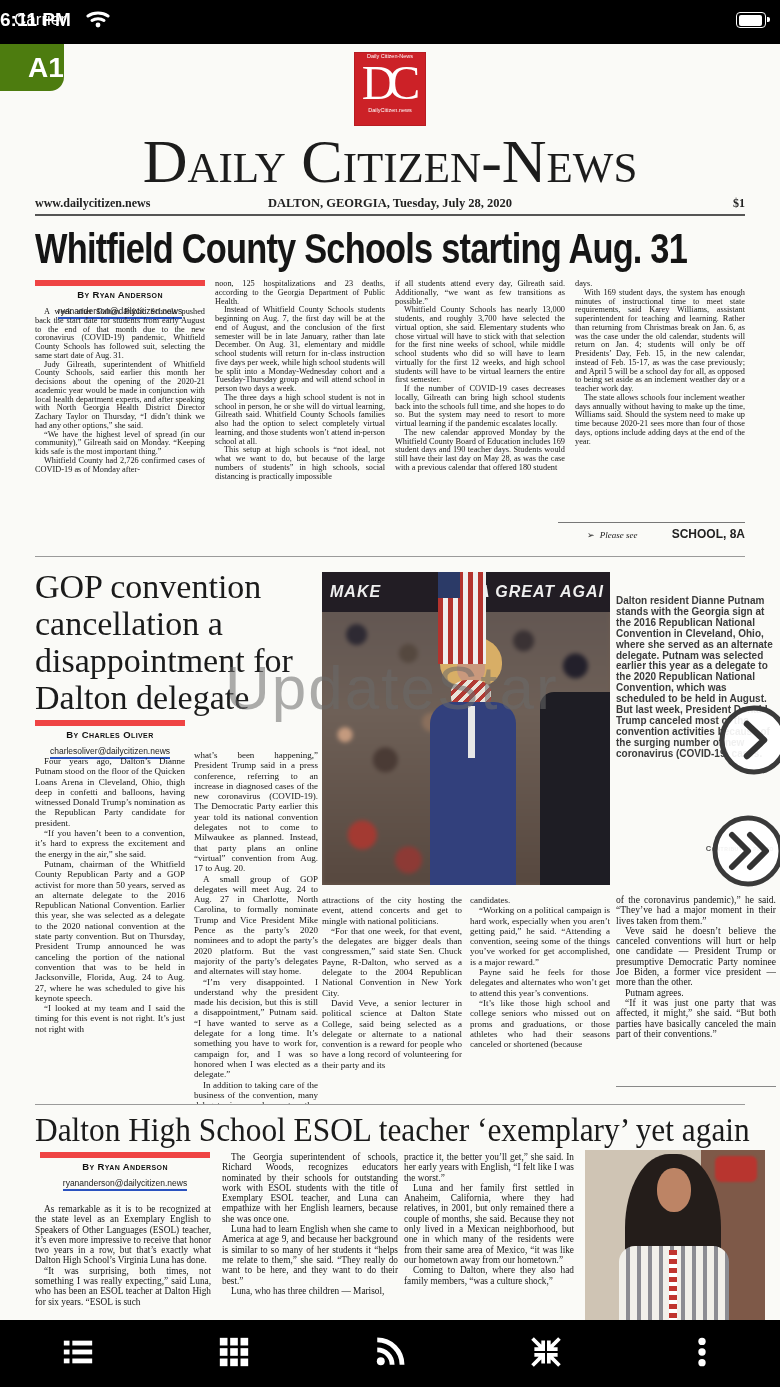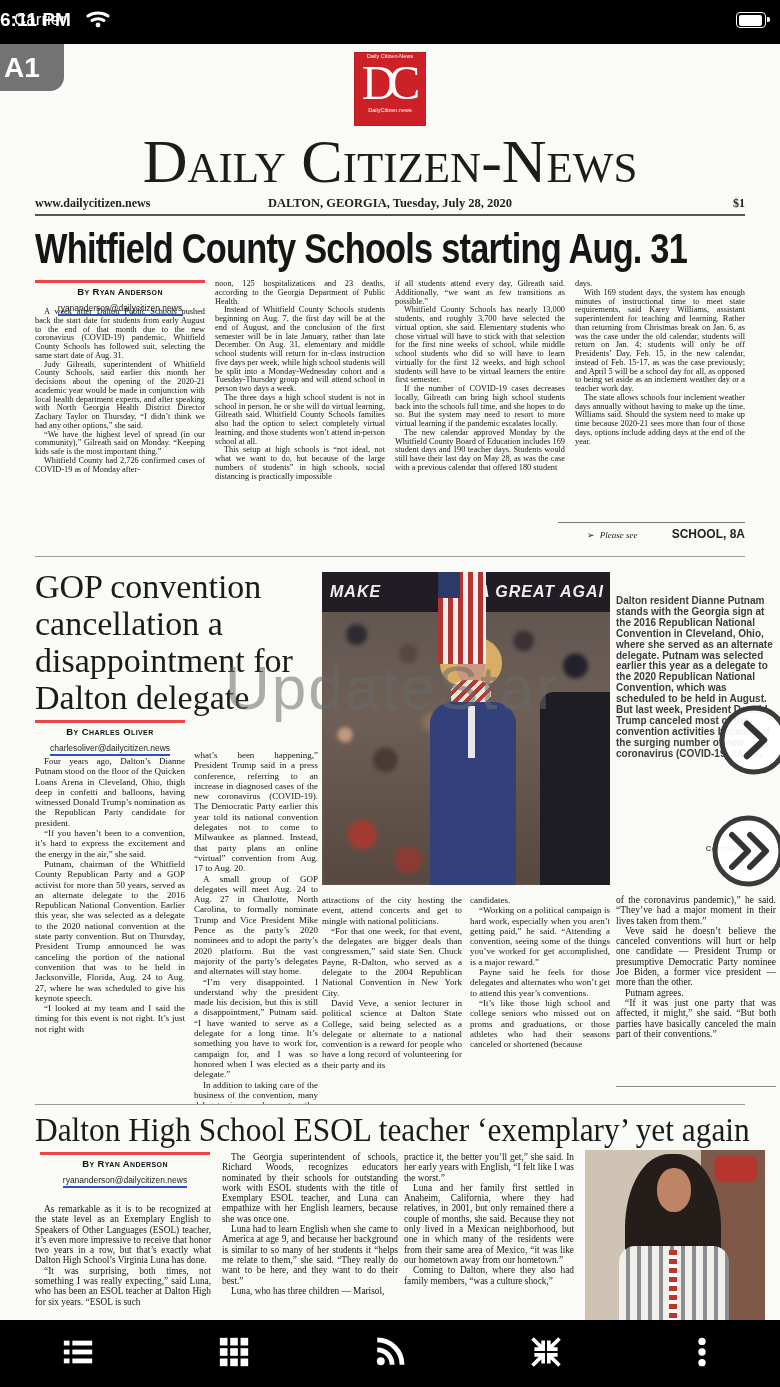--- a/index.html
+++ b/index.html
@@ -9,43 +9,43 @@
   .statusbar{position:absolute;left:0;top:0;width:780px;height:48px;background:#000;color:#fff;}
   .sb-carrier{position:absolute;left:14px;top:10px;font-size:17px;}
   .sb-wifi{position:absolute;left:86px;top:9px;}
   .sb-time{position:absolute;left:0;right:0;top:9px;text-align:left;font-size:19px;font-weight:700;}
   .sb-batt{position:absolute;right:14px;top:12px;width:28px;height:14px;border:1.5px solid #fff;
            border-radius:4px;}
   .sb-batt:before{content:"";position:absolute;left:1.5px;top:1.5px;bottom:1.5px;right:3px;background:#fff;border-radius:2px;}
   .sb-batt:after{content:"";position:absolute;right:-4.5px;top:3.5px;width:3px;height:5px;background:#fff;border-radius:0 2px 2px 0;}
   
   .page{position:absolute;left:0;top:44px;width:780px;height:1276px;background:#fafaf7;overflow:hidden;color:#1a1a1a;}
-  .badge{position:absolute;left:0;top:44px;width:64px;height:47px;background:#737373;color:#fff;
-         font-size:28px;font-weight:700;line-height:47px;padding-left:4px;box-sizing:border-box;
+  .badge{position:absolute;left:0;top:44px;width:64px;height:47px;background:#4d7c0f;color:#fff;
+         font-size:28px;font-weight:700;line-height:47px;padding-left:28px;box-sizing:border-box;
          border-bottom-right-radius:14px;z-index:30;}
   
   .dc-logo{position:absolute;left:50%;transform:translateX(-50%);top:8px;width:72px;height:74px;
            background:#cc2127;color:#fff;text-align:center;box-shadow:0 0 0 1px #b71d22 inset;}
   .dc-logo .tiny{font-size:5.5px;line-height:8px;white-space:nowrap;overflow:hidden;}
   .dc-logo .big{font-family:"Liberation Serif",serif;font-size:48px;line-height:46px;letter-spacing:-8px;
                 margin-left:-6px;}
   .mast-title{position:absolute;left:0;right:0;top:82px;text-align:center;white-space:nowrap;
               font-family:"Liberation Serif",serif;font-variant:small-caps;font-weight:500;
               font-size:62px;letter-spacing:0px;color:#1c1c1c;}
   .dateline{position:absolute;left:35px;right:35px;top:152px;height:16px;
             font-family:"Liberation Serif",serif;font-weight:700;font-size:12px;color:#222;}
   .dateline .mid{position:absolute;left:0;right:0;text-align:center;font-size:12.5px;}
   .dateline .right{position:absolute;right:0;}
   .rule{position:absolute;background:#555;height:2px;}
   .thinrule{position:absolute;background:#9a9a9a;height:1px;}
   
   .lead-headline{position:absolute;left:35px;top:180px;white-space:nowrap;color:#151515;
                  font-weight:800;font-size:43px;letter-spacing:-1px;
                  transform:scaleX(.80);transform-origin:0 50%;}
-  .byline{position:absolute;text-align:center;border-top:3px solid #ef4444;padding-top:3px;}
+  .byline{position:absolute;text-align:center;border-top:6px solid #ef4444;padding-top:3px;}
   .byline .by{font-weight:700;font-size:9.5px;font-variant:small-caps;letter-spacing:.4px;color:#111;}
   .byline .em{display:inline-block;font-size:8.5px;color:#222;border-bottom:2px solid #2a52c0;
               padding-bottom:1px;margin-top:1px;}
   .col{position:absolute;font-family:"Liberation Serif",serif;text-align:justify;overflow:hidden;color:#141414;}
   .col p{margin:0;text-indent:9px;}
   .col[data-noindent-first] p:first-child{text-indent:0;}
   .lead-col{font-size:8.3px;line-height:8.75px;}
   .gop-col{font-size:9px;line-height:10.3px;}
   .esol-col{font-size:9.3px;line-height:10.3px;}
   .jump{position:absolute;right:35px;top:483px;font-size:9px;font-family:"Liberation Serif",serif;color:#222;}

